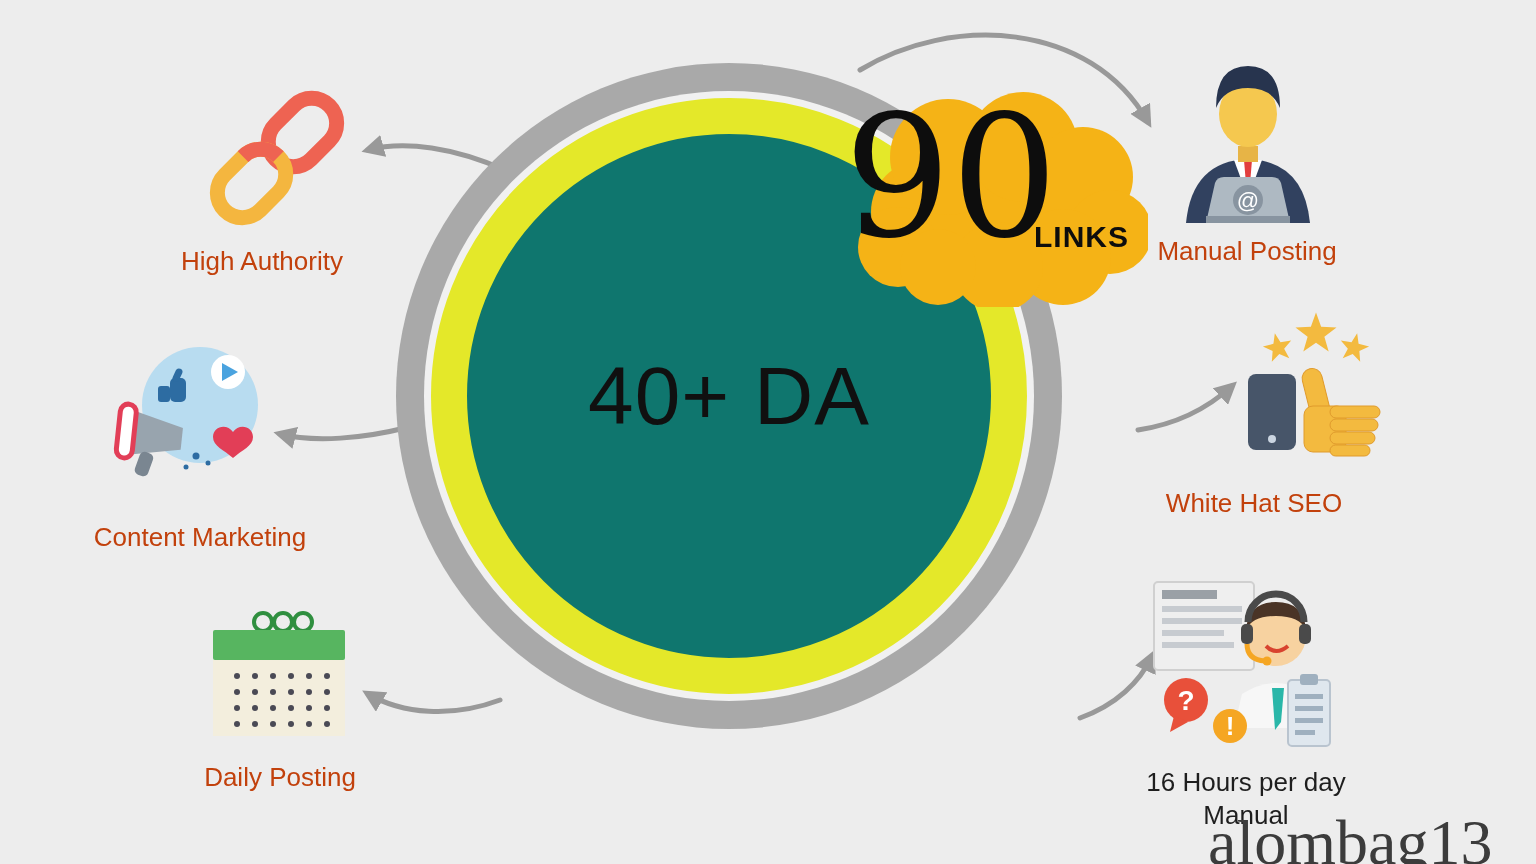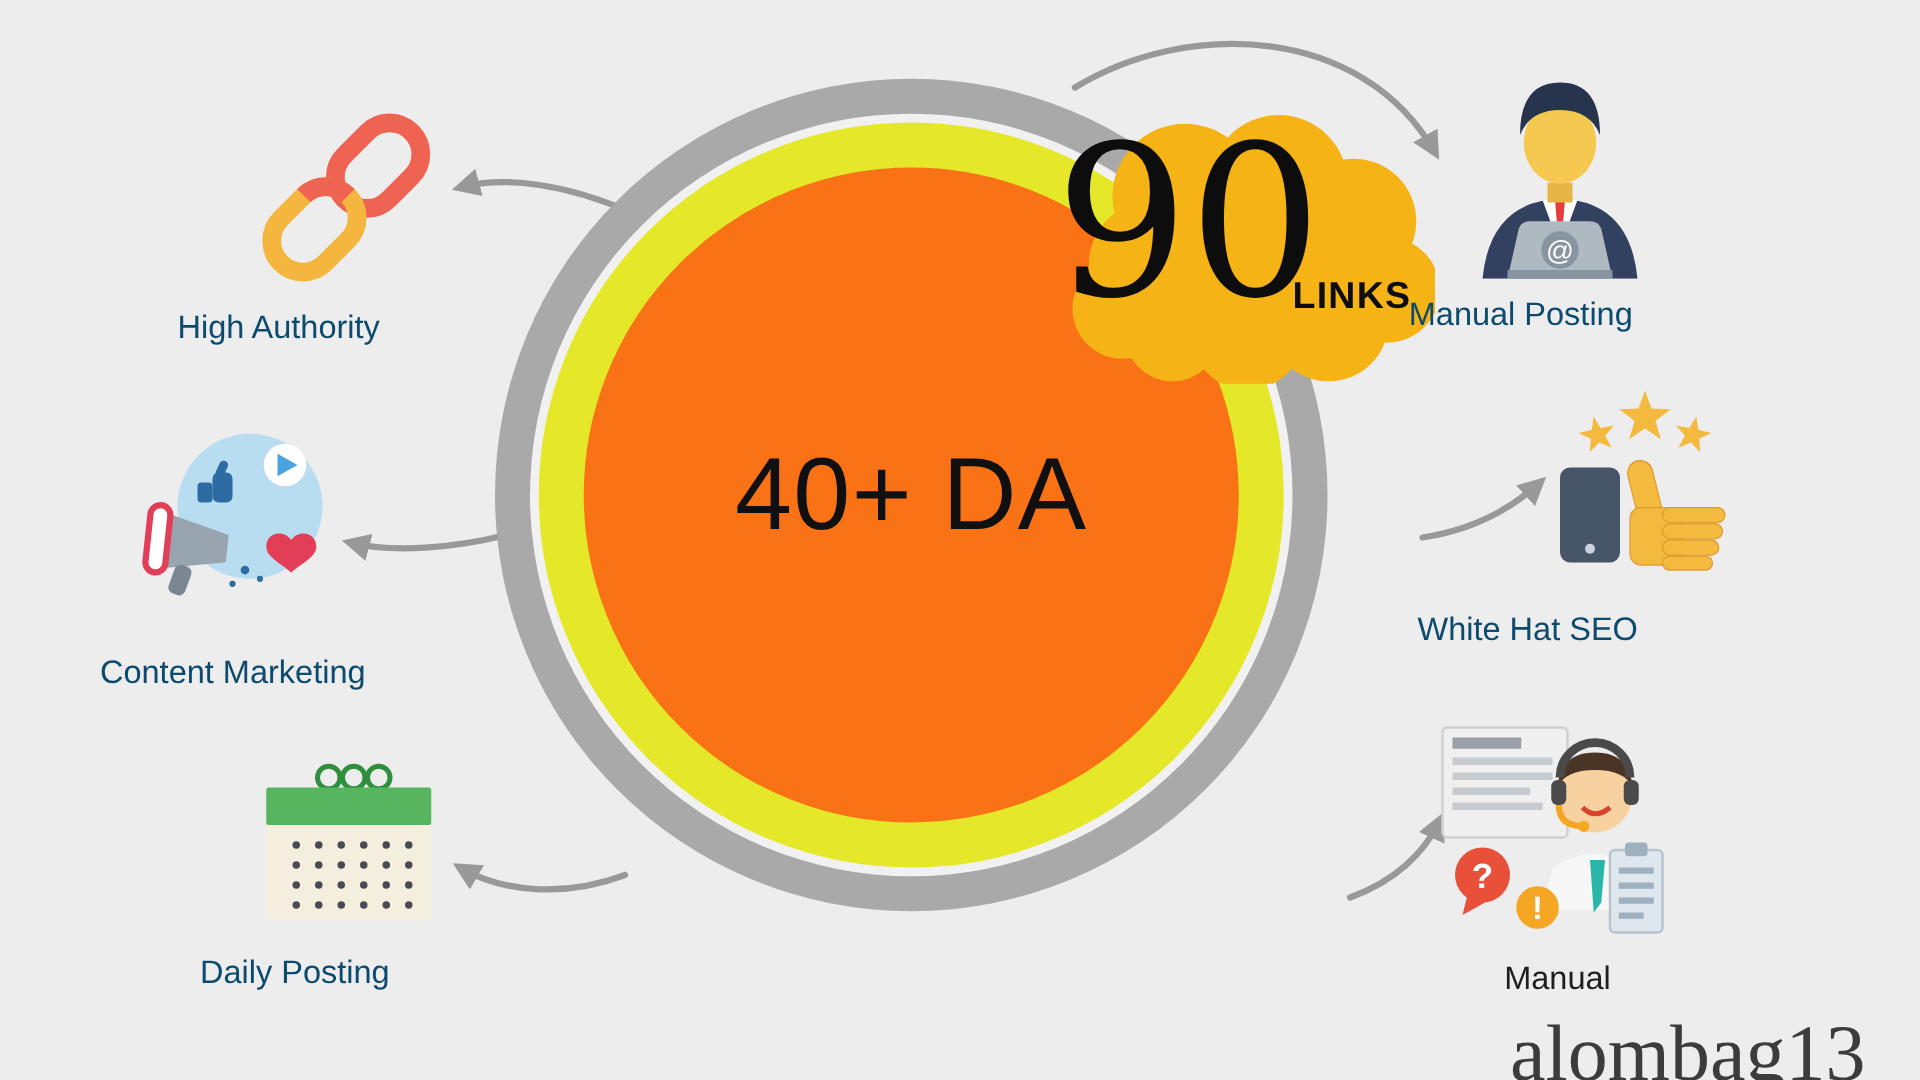--- a/index.html
+++ b/index.html
@@ -9,21 +9,21 @@
     background:#ededed;
     font-family:"Liberation Sans", sans-serif;
     overflow:hidden;
   }
   .arrows { position:absolute; left:0; top:0; pointer-events:none; }
 
   
   .main-circle {
     position:absolute; left:431px; top:98px; width:596px; height:596px;
     border-radius:50%;
-    background:#f97316;
+    background:#0f766e;
     border:36px solid #e4e829;
     box-shadow: 0 0 0 7px #f1f1f1, 0 0 0 35px #a9a9a9;
   }
   .center-text {
     position:absolute; inset:0;
     display:flex; flex-direction:column; align-items:center; justify-content:center;
     gap:26px;
   }
   .ct-line { font-size:82px; color:#101010; letter-spacing:1px; white-space:nowrap; }
 
@@ -35,22 +35,22 @@
     font-family:"DejaVu Serif", serif;
     font-size:168px; line-height:1; color:#0d0d0d; font-weight:400;
   }
   .badge-label {
     position:absolute; left:196px; top:128px;
     font-size:30px; font-weight:bold; color:#0d0d0d; letter-spacing:1px;
   }
 
   .icon { position:absolute; }
   .feature-label {
-    position:absolute; width:240px; 
-    font-size:26px; color:#0c4a6e;
+    position:absolute; width:240px; text-align:center;
+    font-size:26px; color:#c2410c;
   }
   .support-label { position:absolute; width:240px; text-align:center; }
   .support-label div { font-size:26px; color:#1e1e1e; line-height:1.25; }
 
   .watermark {
     position:absolute; left:1208px; top:806px;
     font-family:"Liberation Serif", serif;
     font-size:64px; color:#3c3c3c; white-space:nowrap;
   }
 </style>
@@ -248,16 +248,17 @@
   <text x="82" y="163" font-size="26" font-weight="bold" fill="#ffffff" text-anchor="middle">!</text>
 
   <rect x="140" y="108" width="42" height="66" rx="4" fill="#dfe7ee" stroke="#b9c4cf" stroke-width="2"></rect>
   <rect x="152" y="102" width="18" height="11" rx="3" fill="#9fb0bf"></rect>
   <rect x="147" y="122" width="28" height="5" fill="#9fb0bf"></rect>
   <rect x="147" y="134" width="28" height="5" fill="#9fb0bf"></rect>
   <rect x="147" y="146" width="28" height="5" fill="#9fb0bf"></rect>
   <rect x="147" y="158" width="20" height="5" fill="#9fb0bf"></rect>
 </svg>
 <div class="support-label" style="left:1126px; top:766px;">
+  <div>16 Hours per day</div>
   <div>Manual</div>
 </div>
 
 <div class="watermark">alombag13</div>
 
 </body></html>

